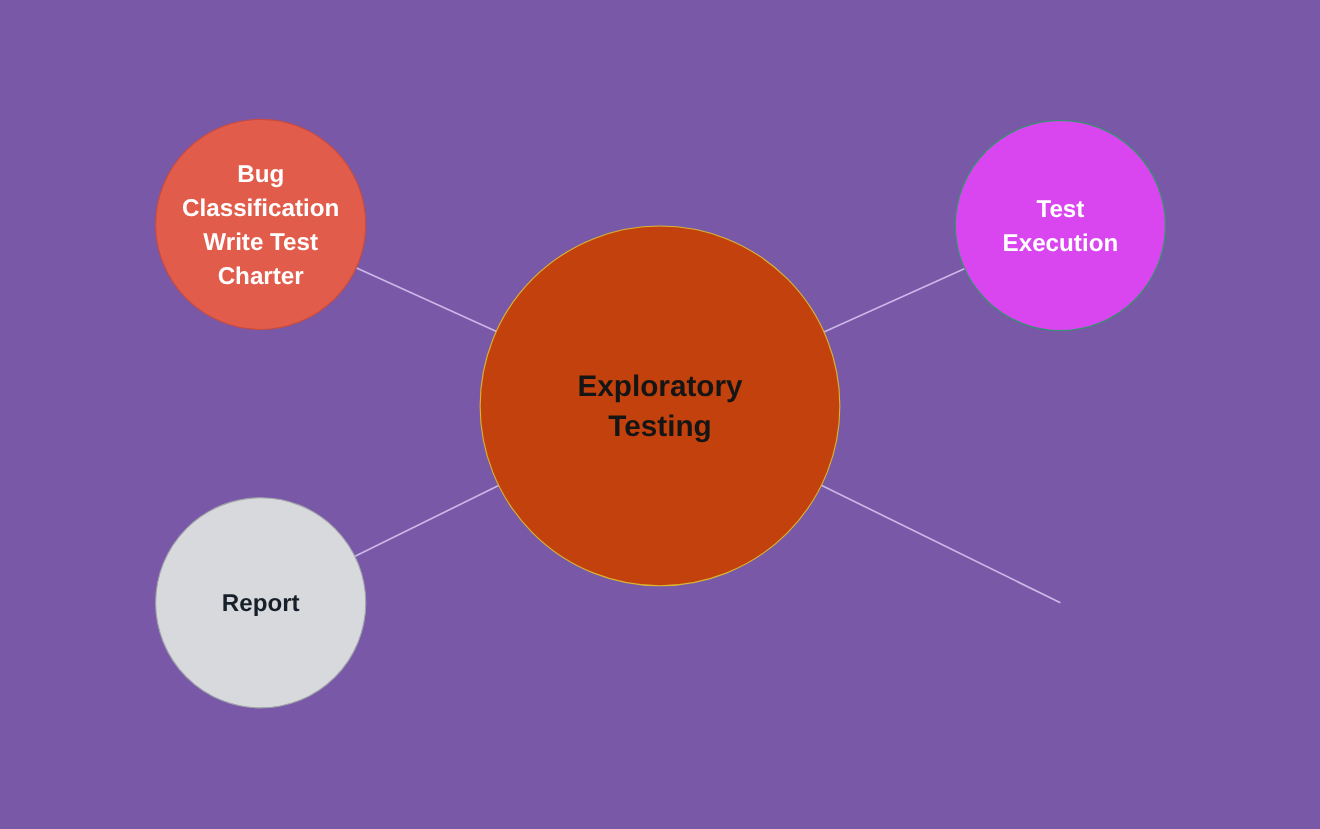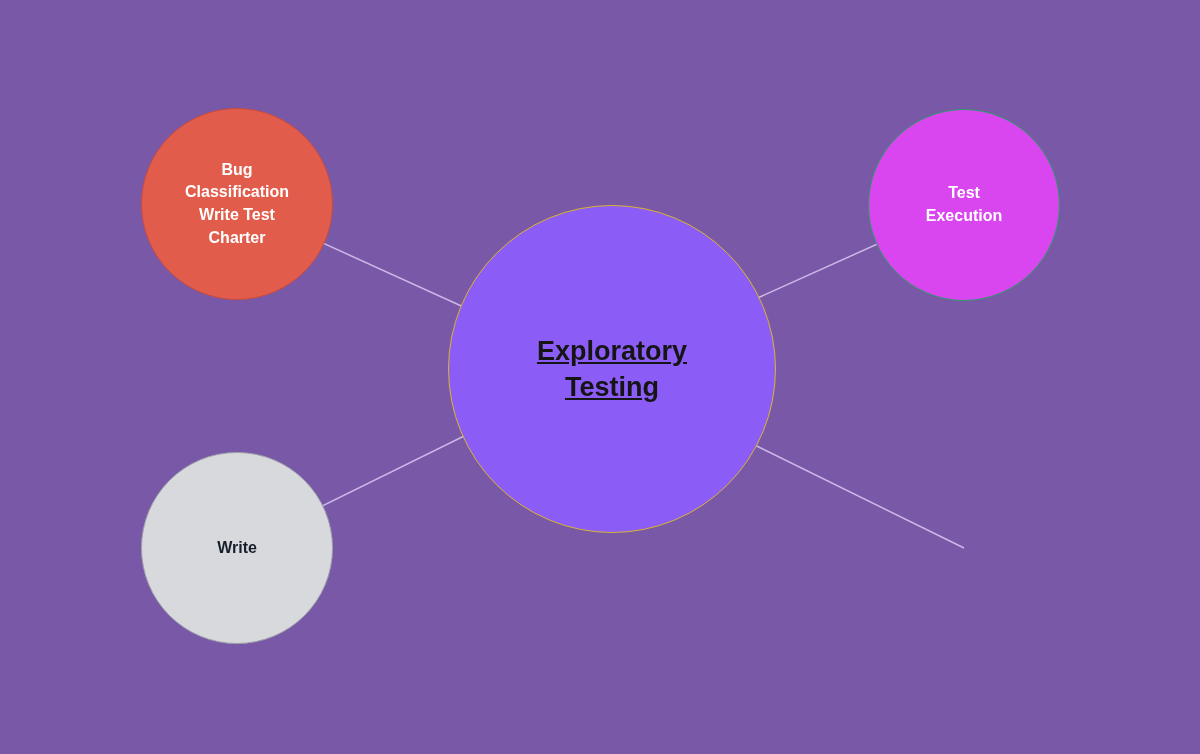--- a/index.html
+++ b/index.html
@@ -39,50 +39,50 @@
     white-space: pre-line;
     font-weight: bold;
     line-height: 1.42;
     padding: 0 10px;
   }
   .node.center .node-label {
     font-size: 27px;
     line-height: 1.35;
   }
   .node.satellite .node-label {
-    font-size: 16px;
+    font-size: 22px;
   }
 </style>
 </head>
 <body style="background: rgb(122, 88, 168);">
 
 <div class="canvas">
 
   <svg class="connectors">
       <line x1="600" y1="369" x2="237" y2="204" stroke="#CDB9E8" stroke-width="1.5"></line>
       <line x1="600" y1="369" x2="964" y2="205" stroke="#CDB9E8" stroke-width="1.5"></line>
       <line x1="600" y1="369" x2="237" y2="548" stroke="#CDB9E8" stroke-width="1.5"></line>
       <line x1="600" y1="369" x2="964" y2="548" stroke="#CDB9E8" stroke-width="1.5"></line>
     </svg>
 
-  <div class="node center" style="left: 448px; top: 205px; width: 328px; height: 328px; background: #8b5cf6; border-color: rgb(217, 181, 48); color: rgb(21, 21, 21); text-decoration: underline;">
+  <div class="node center" style="left: 436px; top: 205px; width: 328px; height: 328px; background: #c2410c; border-color: rgb(217, 181, 48); color: rgb(21, 21, 21);">
     <span class="node-label">Exploratory
 Testing</span>
   </div>
 
   <div class="node satellite" style="left: 141px; top: 108px; width: 192px; height: 192px; background: rgb(226, 92, 76); border-color: rgb(200, 75, 61); color: rgb(255, 255, 255);">
     <span class="node-label">Bug
 Classification
 Write Test
 Charter</span>
   </div>
 
   <div class="node satellite" style="left: 868px; top: 109px; width: 192px; height: 192px; background: #d946ef; border-color: rgb(42, 154, 103); color: rgb(255, 255, 255);">
     <span class="node-label">Test
 Execution</span>
   </div>
 
   <div class="node satellite" style="left: 141px; top: 452px; width: 192px; height: 192px; background: rgb(215, 217, 220); border-color: rgb(159, 163, 168); color: rgb(23, 32, 42);">
-    <span class="node-label">Write</span>
+    <span class="node-label">Report</span>
   </div>
 
 
 </div>
 
 </body></html>

